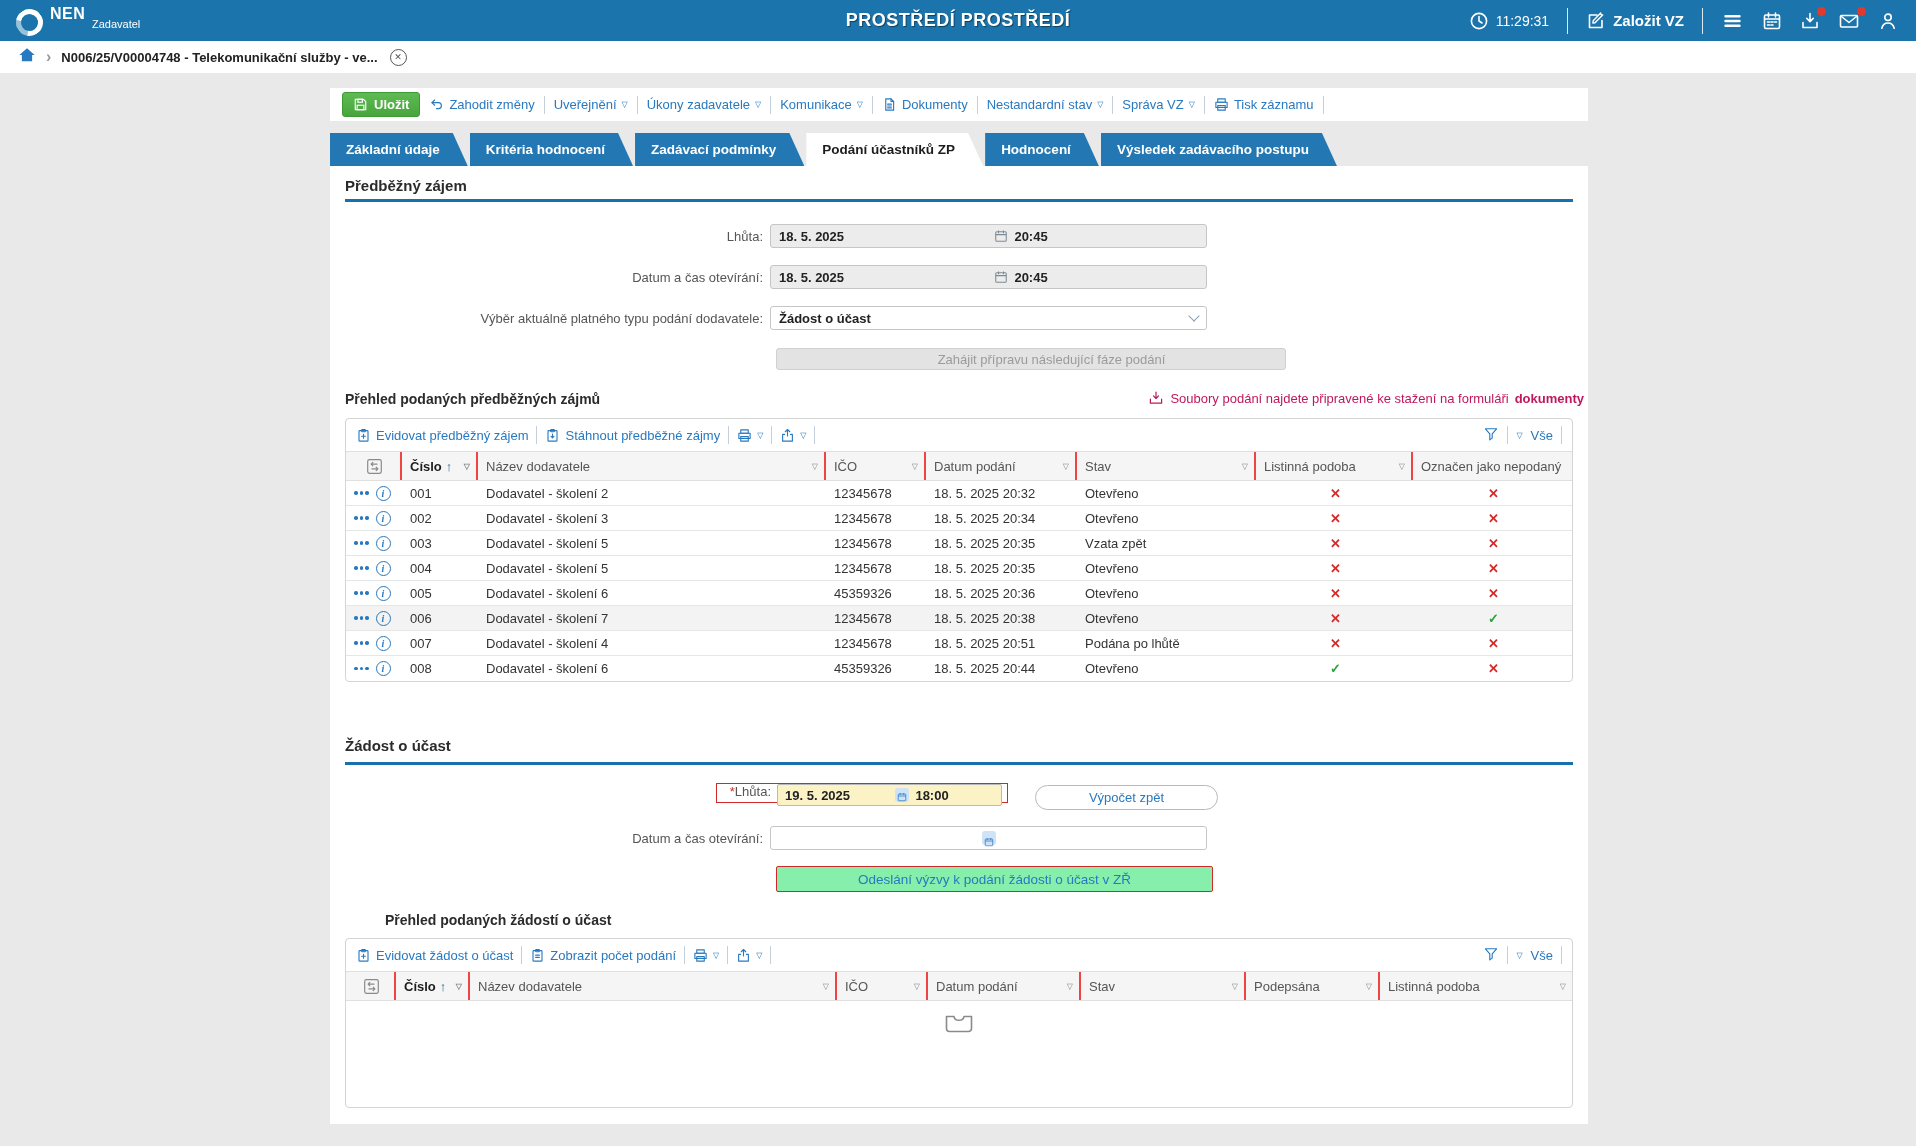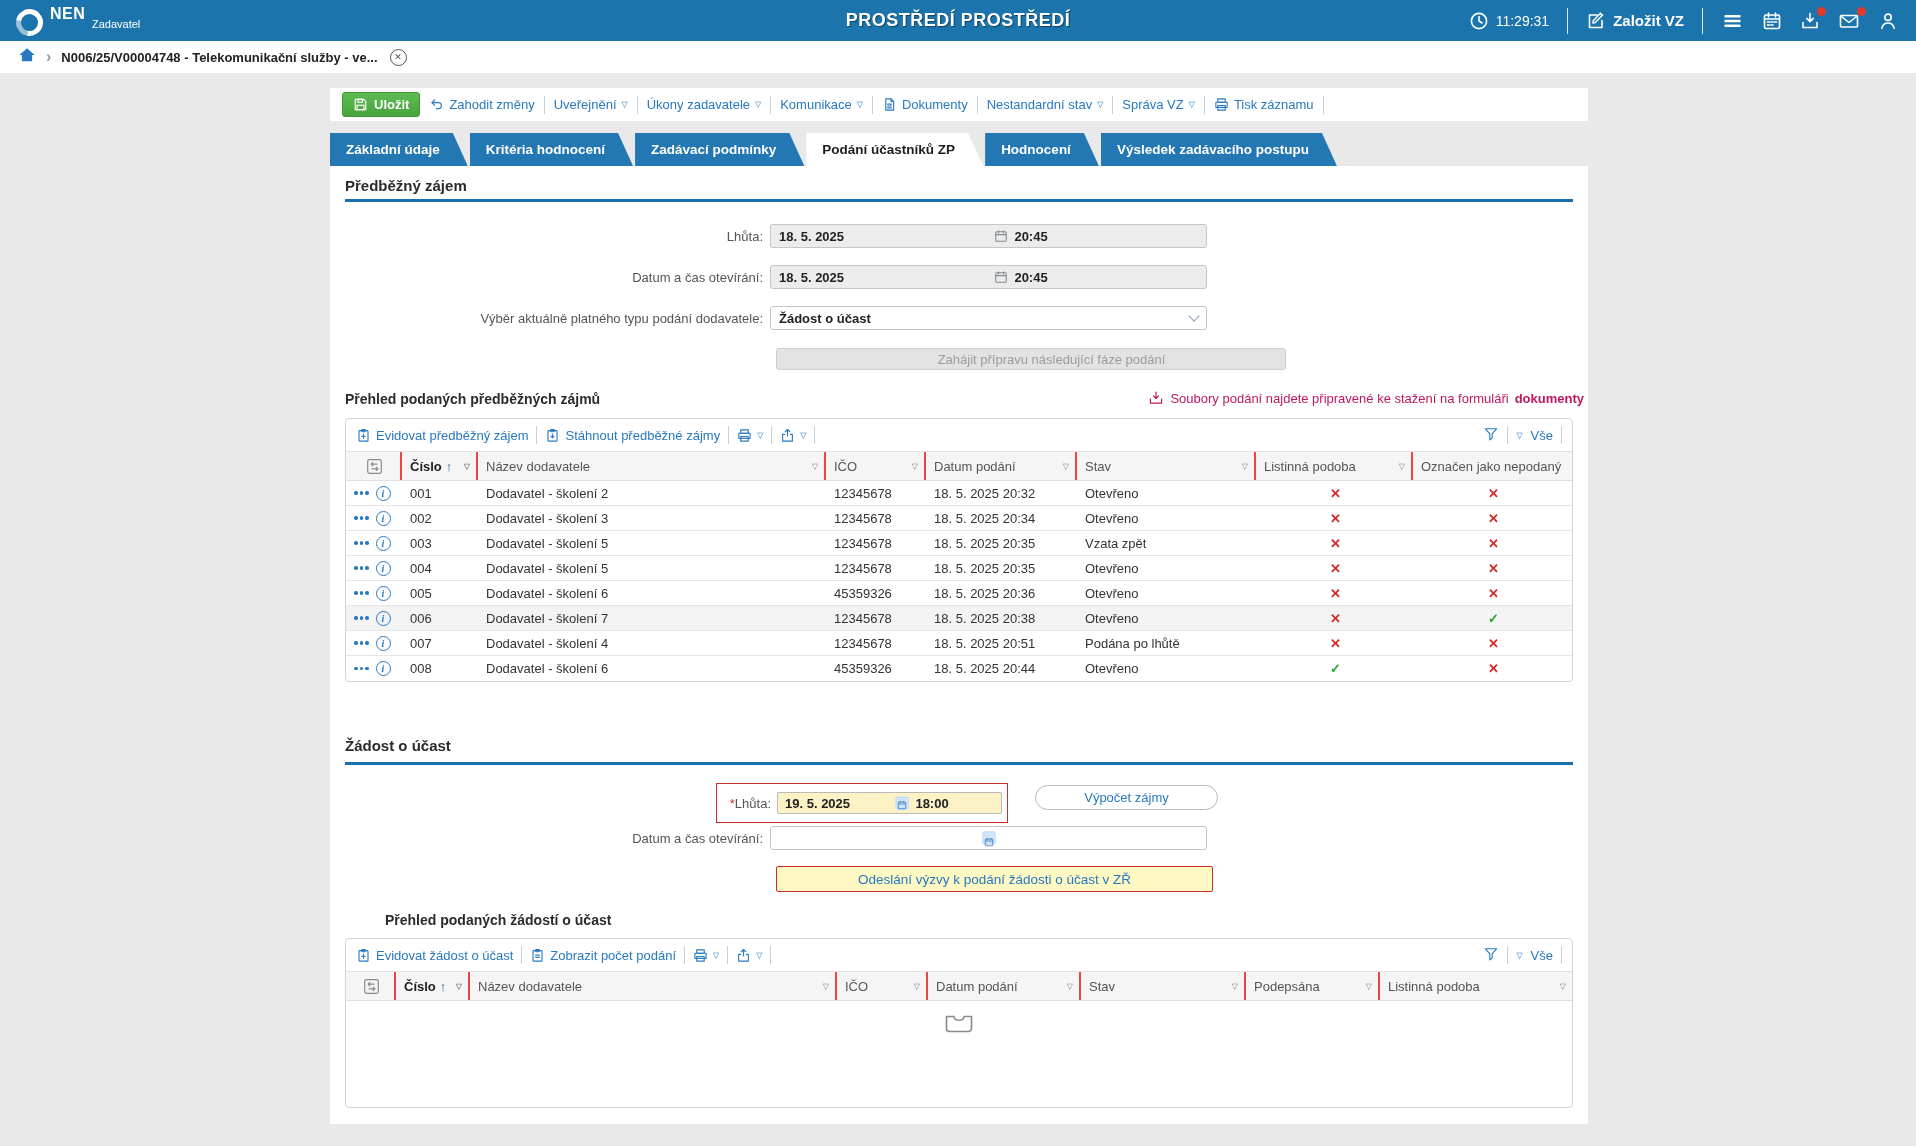--- a/index.html
+++ b/index.html
@@ -108,30 +108,30 @@
   .mk-g { color:#2fa33c; font-weight:bold; }
 
   
   .t1 .c0{width:56px;} .t1 .c1{width:76px;} .t1 .c2{width:348px;} .t1 .c3{width:100px;}
   .t1 .c4{width:151px;} .t1 .c5{width:179px;} .t1 .c6{width:157px;} .t1 .c7{flex:1;}
   
   .t2 .c0{width:50px;} .t2 .c1{width:74px;} .t2 .c2{width:367px;} .t2 .c3{width:91px;}
   .t2 .c4{width:153px;} .t2 .c5{width:165px;} .t2 .c6{width:134px;} .t2 .c7{flex:1;}
 
   
-  .redwrap { position:absolute; left:386px; width:292px; height:40px; border:1px solid #cf2a2a;
-             display:flex; align-items:center; justify-content:flex-end; padding:0 5px; gap:6px; }
+  .redwrap { position:absolute; left:386px; width:292px; height:20px; border:1px solid #cf2a2a;
+             display:flex; align-items:flex-start; justify-content:flex-end; padding:0 5px; gap:6px; }
   .redwrap .lab { font-size:13px; color:#555; }
   .yinput { width:225px; height:22px; background:#fbf2c6; border:1px solid #b9b9b9; border-radius:2px;
             display:flex; align-items:center; padding:0 7px; font-size:13px; font-weight:bold; color:#222; }
   .btn-round { position:absolute; height:25px; background:#fff; border:1px solid #b9b9b9; border-radius:13px;
                color:#2879c0; font-size:13px; display:flex; align-items:center; justify-content:center; }
   .winput { width:437px; height:24px; background:#fff; border:1px solid #c6c6c6; border-radius:3px;
             display:flex; align-items:center; justify-content:center; }
-  .btn-redline { position:absolute; width:437px; height:26px; background:#fef9c3; border:1px solid #cf2a2a;
+  .btn-redline { position:absolute; width:437px; height:26px; background:#86efac; border:1px solid #cf2a2a;
                  border-radius:2px; color:#2879c0; font-size:13.5px; display:flex; align-items:center; justify-content:center; }
   .empty { position:absolute; left:0; right:0; text-align:center; color:#777; }
   .empty svg { width:28px; height:20px; stroke:#8a8a8a; fill:none; stroke-width:1.6; stroke-linejoin:round; }
   .empty .msg { font-size:13px; margin-top:6px; color:#666; }
 </style>
 </head>
 <body>
 
 <div class="page">
 
@@ -590,21 +590,21 @@
         <span>19. 5. 2025</span>
         <span class="sp" style="flex:1;"></span>
         <span class="calico calchip" style="color:#2879c0;"><svg viewBox="0 0 20 20">
               <rect x="2.5" y="4" width="15" height="13.5" rx="1.5"></rect>
               <path d="M2.5 8h15M6.5 2v4M13.5 2v4"></path>
             </svg></span>
         <span>18:00</span>
         <span style="flex:1;"></span>
       </div>
     </div>
-    <div class="btn-round" style="left:705px; top:619px; width:183px;">Výpočet zájmy</div>
+    <div class="btn-round" style="left:705px; top:619px; width:183px;">Výpočet zpět</div>
 
     <div class="frow" style="left:0; top:660px;">
       <span class="flabel">Datum a čas otevírání:</span>
       <div class="winput">
         <span class="calico calchip" style="color:#2879c0; margin-right:0;"><svg viewBox="0 0 20 20">
               <rect x="2.5" y="4" width="15" height="13.5" rx="1.5"></rect>
               <path d="M2.5 8h15M6.5 2v4M13.5 2v4"></path>
             </svg></span>
       </div>
     </div>

